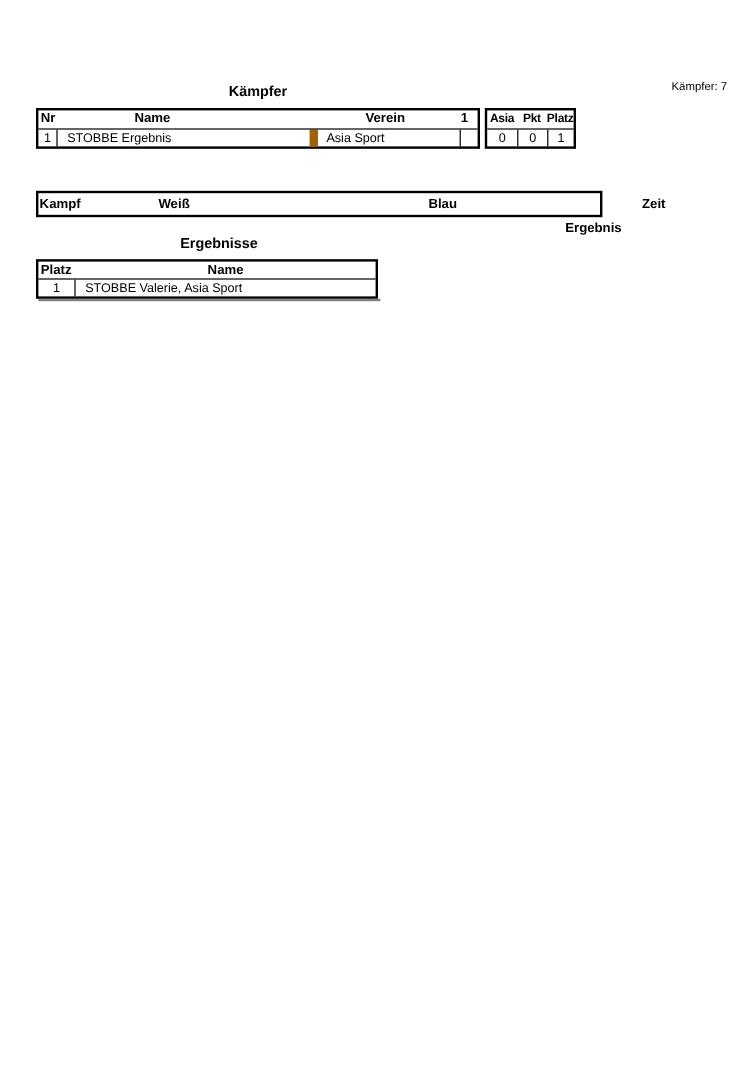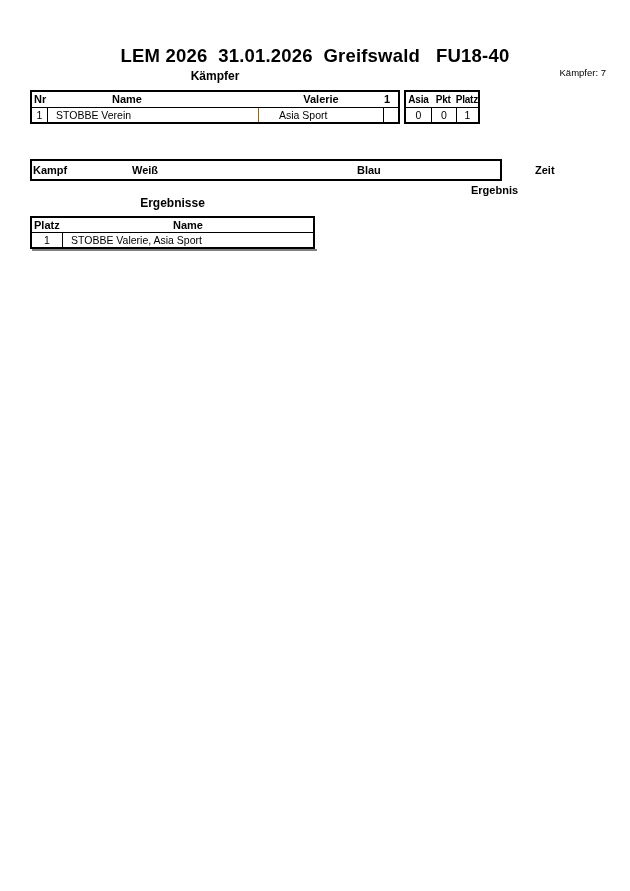--- a/index.html
+++ b/index.html
@@ -10,40 +10,40 @@
   }
   .title {
     position:absolute; top:45px; left:0; width:630px; text-align:center;
     font-size:18.5px; font-weight:bold; white-space:pre; letter-spacing:0.2px;
   }
   .fighter-count { position:absolute; top:67px; right:24px; font-size:9.5px; }
 
   .sec-heading { position:absolute; font-size:12px; font-weight:bold; text-align:center; }
   .h-kaempfer   { top:69px;  left:30px; width:370px; }
   .h-kaempfe    { top:139px; left:30px; width:542px; }
-  .h-ergebnisse { top:196px; left:30px; width:285px; }
+  .h-ergebnisse { top:196px; left:40px; width:285px; }
 
   .box { position:absolute; border:2px solid #000; box-sizing:border-box; background:#fff; }
   .kaempfer-main  { left:30px;  top:90px;  width:370px; height:34px; }
   .kaempfer-score { left:404px; top:90px;  width:76px;  height:34px; }
   .kaempfe-box    { left:30px;  top:159px; width:472px; height:22px; }
   .ergebnisse-box { left:30px;  top:216px; width:285px; height:33px; }
 
   .hdr-row  { position:relative; height:15px; border-bottom:1px solid #000;
               font-weight:bold; font-size:11px; line-height:15px; white-space:nowrap; }
   .data-row { display:flex; height:14px; font-size:10.5px; line-height:14px; white-space:nowrap; }
 
   
   .th-nr     { position:absolute; left:2px;text-align:right; }
   .th-name   { position:absolute; left:95px;  transform:translateX(-50%); }
   .th-verein { position:absolute; left:289px; transform:translateX(-50%); }
   .th-round  { position:absolute; right:8px; }
   .c-nr     { width:15px; text-align:center; }
   .c-name   { width:211px; border-left:1px solid #000; padding-left:8px; box-sizing:border-box; }
-  .c-verein { width:125px; border-left:1px solid #a16207; padding-left:20px; box-sizing:border-box; }
+  .c-verein { width:125px; border-left:7px solid #a16207; padding-left:7px; box-sizing:border-box; }
   .c-round  { flex:1; border-left:1px solid #000; }
 
   
   .score-hrow { display:flex; height:15px; border-bottom:1px solid #000;
                 font-weight:bold; font-size:10px; line-height:15px; letter-spacing:-0.2px; }
   .sh { text-align:center; white-space:nowrap; overflow:visible; }
   .sh-siege { width:25px; } .sh-pkt { width:25px; } .sh-platz { flex:1; }
   .sc { text-align:center; }
   .sc-siege { width:25px; }
   .sc-pkt   { width:25px; border-left:1px solid #000; box-sizing:border-box; }
@@ -67,35 +67,34 @@
   .e-c-platz { width:30px; text-align:center; }
   .e-c-name  { flex:1; border-left:1px solid #000; padding-left:8px; box-sizing:border-box; }
 
   .shadow-line { position:absolute; left:32px; top:249px; width:285px; height:2px; background:#808080; }
 </style>
 </head>
 <body>
 
 <div class="page">
 
-  <div class="title">LEM 2026  31.01.2026  Greifswald   FU18-40</div>
   <div class="fighter-count">Kämpfer: 7</div>
 
   <div class="sec-heading h-kaempfer">Kämpfer</div>
 
   <div class="box kaempfer-main">
     <div class="hdr-row">
       <span class="th-nr">Nr</span>
       <span class="th-name">Name</span>
-      <span class="th-verein">Valerie</span>
+      <span class="th-verein">Verein</span>
       <span class="th-round">1</span>
     </div>
     <div class="data-row">
       <span class="c-nr">1</span>
-      <span class="c-name">STOBBE Verein</span>
+      <span class="c-name">STOBBE Ergebnis</span>
       <span class="c-verein">Asia Sport</span>
       <span class="c-round"></span>
     </div>
   </div>
 
   <div class="box kaempfer-score">
     <div class="score-hrow">
       <span class="sh sh-siege">Asia</span>
       <span class="sh sh-pkt">Pkt</span>
       <span class="sh sh-platz">Platz</span>

